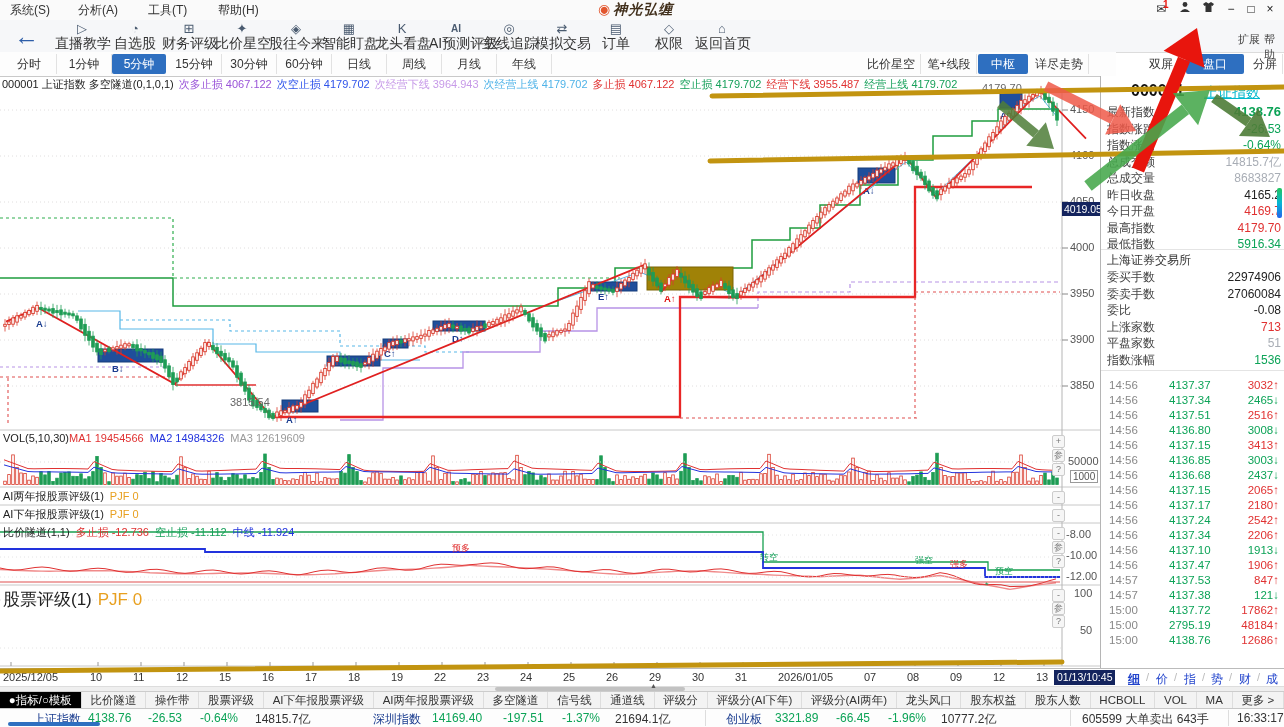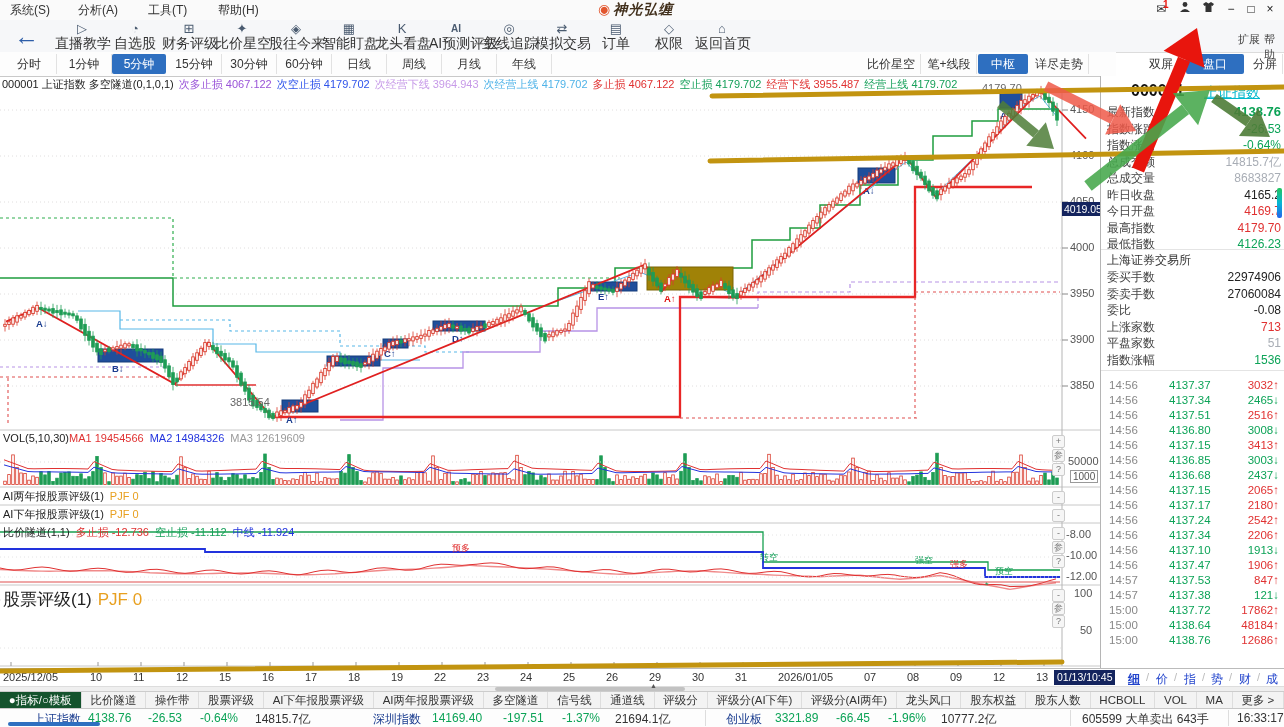--- a/index.html
+++ b/index.html
@@ -38,21 +38,21 @@
   .grad-bar{position:absolute;width:5px;border-radius:2px;background:linear-gradient(#22c55e,#06b6d4,#2563eb);}
   .xaxis{left:0;top:668px;width:1284px;height:18px;border-top:1px solid #bbb;background:#fff;}
   .xdate{position:absolute;top:2px;font-size:11px;color:#333;}
   .xhl{position:absolute;top:1px;background:#14245e;color:#fff;font-size:10.5px;height:15px;line-height:15px;padding:0 3px;}
   .mini-tab{position:absolute;top:2px;font-size:12px;color:#2244cc;cursor:pointer;}
   .mini-sep{position:absolute;top:2px;color:#bbb;font-size:11px;}
   .scrollrow{left:0;top:686px;width:1284px;height:5px;background:#efefef;border-top:1px solid #ddd;}
   .thumb{position:absolute;top:0;height:4px;background:#c2c2c2;border-radius:2px;}
   .btabs{left:0;top:691px;width:1284px;height:17px;background:#f3f3f3;border-top:1px solid #ccc;display:flex;}
   .btab{flex:1 1 auto;text-align:center;font-size:11.5px;line-height:16px;color:#333;border-right:1px solid #ddd;white-space:nowrap;padding:0 6px;cursor:pointer;}
-  .btab.sel{background:#14532d;color:#fff;}
+  .btab.sel{background:#000000;color:#fff;}
   .statusbar{left:0;top:708px;width:1284px;height:19px;background:#fdfdfd;border-top:1px solid #c8c8c8;}
   .st{position:absolute;top:2px;font-size:12px;}
   .st-div{position:absolute;top:1px;width:1px;height:16px;background:#ddd;}
   .bluebar{position:absolute;left:8px;top:722px;width:92px;height:4px;background:#2e6fc0;border-radius:2px;}
 </style>
 </head>
 <body>
 
 <div id="app">
   <div class="menubar abs" id="menubar">
@@ -1110,21 +1110,21 @@
       <div class="rp-row" style="top: 127px;">
         <div class="rp-k">今日开盘</div>
         <div class="rp-v" style="color: rgb(224, 49, 49); font-weight: normal; font-size: 12px;">4169.7</div>
       </div>
       <div class="rp-row" style="top: 143.5px;">
         <div class="rp-k">最高指数</div>
         <div class="rp-v" style="color: rgb(224, 49, 49); font-weight: normal; font-size: 12px;">4179.70</div>
       </div>
       <div class="rp-row" style="top: 160px;">
         <div class="rp-k">最低指数</div>
-        <div class="rp-v" style="color: rgb(12, 163, 87); font-weight: normal; font-size: 12px;">4126.23</div>
+        <div class="rp-v" style="color: rgb(12, 163, 87); font-weight: normal; font-size: 12px;">5916.34</div>
       </div>
       <div class="rp-div" style="top: 173px;"></div>
       <div class="rp-row" style="top: 176px; color: rgb(51, 51, 51);">上海证券交易所</div>
       <div class="rp-row" style="top: 193px;">
         <div class="rp-k">委买手数</div>
         <div class="rp-v" style="color: rgb(34, 34, 34);">22974906</div>
       </div>
       <div class="rp-row" style="top: 209.5px;">
         <div class="rp-k">委卖手数</div>
         <div class="rp-v" style="color: rgb(34, 34, 34);">27060084</div>
@@ -1221,21 +1221,21 @@
         <div style="position: absolute; left: 62px; color: rgb(12, 163, 87);">4137.38</div>
         <div style="position: absolute; right: 2px; color: rgb(12, 163, 87);">121↓</div>
       </div>
       <div class="tick-row" style="top: 527px;">
         <div style="position: absolute; left: 2px; color: rgb(136, 136, 136);">15:00</div>
         <div style="position: absolute; left: 62px; color: rgb(12, 163, 87);">4137.72</div>
         <div style="position: absolute; right: 2px; color: rgb(224, 49, 49);">17862↑</div>
       </div>
       <div class="tick-row" style="top: 542px;">
         <div style="position: absolute; left: 2px; color: rgb(136, 136, 136);">15:00</div>
-        <div style="position: absolute; left: 62px; color: rgb(12, 163, 87);">4138.64</div>
+        <div style="position: absolute; left: 62px; color: rgb(12, 163, 87);">2795.19</div>
         <div style="position: absolute; right: 2px; color: rgb(224, 49, 49);">48184↑</div>
       </div>
       <div class="tick-row" style="top: 557px;">
         <div style="position: absolute; left: 2px; color: rgb(136, 136, 136);">15:00</div>
         <div style="position: absolute; left: 62px; color: rgb(12, 163, 87);">4138.76</div>
         <div style="position: absolute; right: 2px; color: rgb(224, 49, 49);">12686↑</div>
       </div>
       <div class="grad-bar" style="left: 176px; top: 112px; height: 30px;"></div>
     </div>
   <div class="xaxis abs" id="xaxis">

